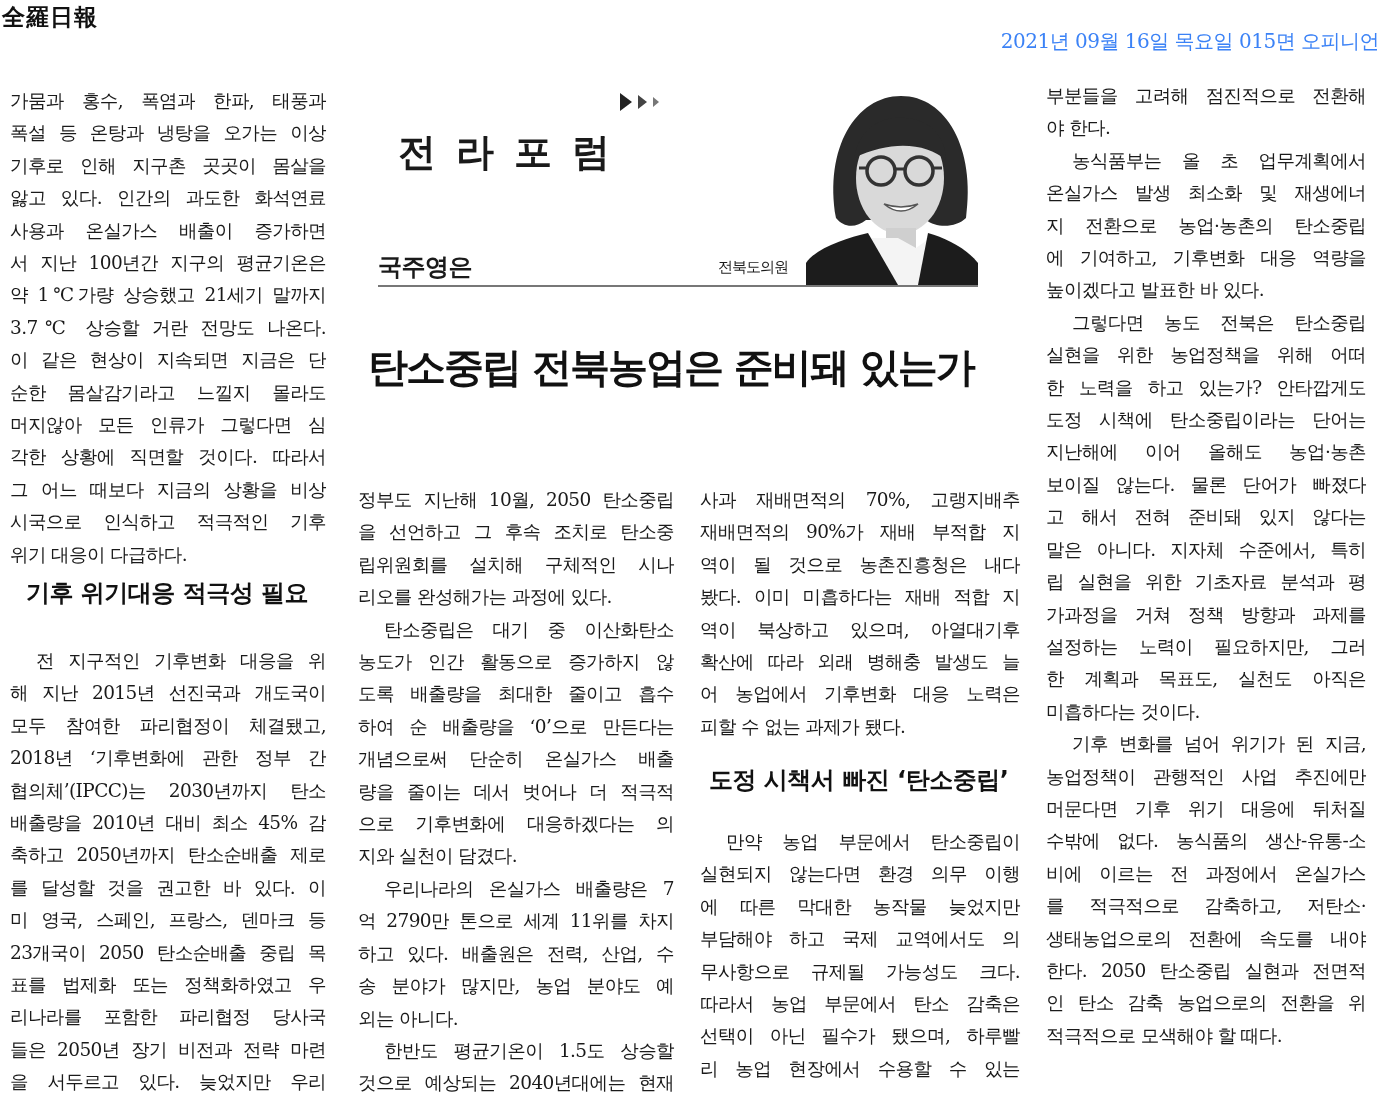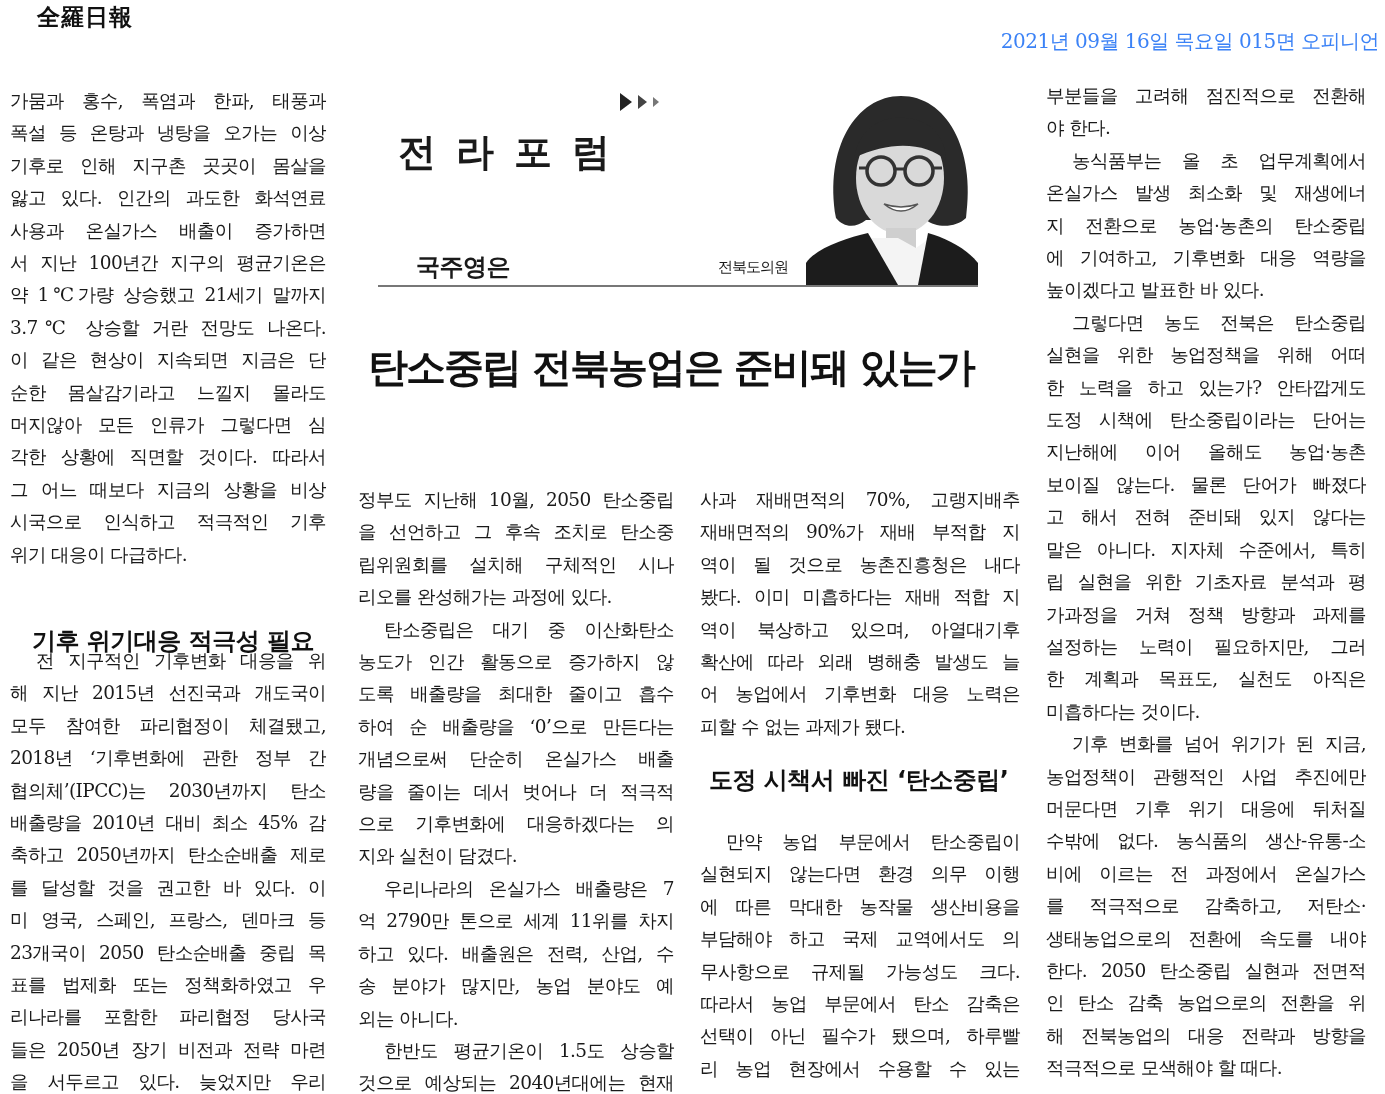--- a/index.html
+++ b/index.html
@@ -6,21 +6,21 @@
       margin: 0; padding: 0; background: #ffffff;
     }
     body {
       width: 1385px; height: 1094px; position: relative; overflow: hidden;
       font-family: "DejaVu Serif", "Liberation Serif", serif;
       color: #1a1a1a;
     }
     .masthead {
       position: absolute; left: 2px; top: 2px;
       font-family: "DejaVu Sans", sans-serif; font-weight: bold;
-      font-size: 23px; letter-spacing: 1px; color: #111; margin-left: 35px;
+      font-size: 23px; letter-spacing: 1px; color: #111;
     }
     .dateline {
       position: absolute; right: 6px; top: 28px;
       font-family: "DejaVu Serif", serif; font-size: 20px;
       color: #3b82f6; white-space: nowrap; letter-spacing: -0.5px;
     }
     .col {
       position: absolute;
       font-size: 18.5px; line-height: 32.4px;
       letter-spacing: -0.6px;
@@ -31,41 +31,41 @@
     .col1 { left: 10px; top: 85px; width: 316px; }
     .col2 { left: 358px; top: 484px; width: 316px; }
     .col3 { left: 700px; top: 484px; width: 320px; }
     .col4 { left: 1046px; top: 80px; width: 320px; }
 
     .subhead {
       font-family: "DejaVu Sans", sans-serif; font-weight: bold;
       font-size: 24px; letter-spacing: -0.5px; white-space: nowrap;
       color: #111;
     }
-    .sub1 { position: absolute; left: 32px; top: 577px; margin-top: 48px; }
+    .sub1 { position: absolute; left: 26px; top: 577px; }
     .sub2 { position: absolute; left: 709px; top: 764px; }
 
     .forum-title {
       position: absolute; left: 398px; top: 82px;
       font-family: "DejaVu Sans", sans-serif; font-weight: bold;
       font-size: 38px; letter-spacing: 20px; color: #1a1a1a; margin-top: 45px;
     }
     .arrows {
       position: absolute; left: 620px; top: 93px; display: flex; align-items: center; gap: 6px;
     }
     .tri { width: 0; height: 0; border-top-style: solid; border-bottom-style: solid; border-left-style: solid;
       border-top-color: transparent; border-bottom-color: transparent; }
     .tri.a { border-top-width: 9px; border-bottom-width: 9px; border-left-width: 12px; border-left-color: #222; }
     .tri.b { border-top-width: 7px; border-bottom-width: 7px; border-left-width: 9px; border-left-color: #444; }
     .tri.c { border-top-width: 5px; border-bottom-width: 5px; border-left-width: 6px; border-left-color: #777; }
 
     .author-name {
       position: absolute; left: 378px; top: 251px;
       font-family: Liberation Mono, monospace; font-weight: bold;
-      font-size: 24px; color: #1a1a1a; letter-spacing: -0.5px; margin-left: 38px;
+      font-size: 24px; color: #1a1a1a; letter-spacing: -0.5px;
     }
     .author-title {
       position: absolute; left: 718px; top: 258px;
       font-family: "DejaVu Sans", sans-serif;
       font-size: 15px; color: #1a1a1a; letter-spacing: -1px; text-align: right;
     }
     .author-rule {
       position: absolute; left: 378px; top: 285px; width: 600px; height: 2px; background: #777;
     }
     .portrait {
@@ -189,21 +189,21 @@
   <span class="line">확산에 따라 외래 병해충 발생도 늘</span>
   <span class="line">어 농업에서 기후변화 대응 노력은</span>
   <span class="line last">피할 수 없는 과제가 됐다.</span>
 </div>
 
 <div class="subhead sub2">도정 시책서 빠진 ‘탄소중립’</div>
 
 <div class="col col3" style="top:826px;">
   <span class="line indent">만약 농업 부문에서 탄소중립이</span>
   <span class="line">실현되지 않는다면 환경 의무 이행</span>
-  <span class="line">에 따른 막대한 농작물 생산비용을</span>
+  <span class="line">에 따른 막대한 농작물 늦었지만</span>
   <span class="line">부담해야 하고 국제 교역에서도 의</span>
   <span class="line">무사항으로 규제될 가능성도 크다.</span>
   <span class="line">따라서 농업 부문에서 탄소 감축은</span>
   <span class="line">선택이 아닌 필수가 됐으며, 하루빨</span>
   <span class="line">리 농업 현장에서 수용할 수 있는</span>
 </div>
 
 <div class="col col4">
   <span class="line">부분들을 고려해 점진적으로 전환해</span>
   <span class="line last">야 한다.</span>
@@ -227,15 +227,14 @@
   <span class="line last">미흡하다는 것이다.</span>
   <span class="line indent">기후 변화를 넘어 위기가 된 지금,</span>
   <span class="line">농업정책이 관행적인 사업 추진에만</span>
   <span class="line">머문다면 기후 위기 대응에 뒤처질</span>
   <span class="line">수밖에 없다. 농식품의 생산-유통-소</span>
   <span class="line">비에 이르는 전 과정에서 온실가스</span>
   <span class="line">를 적극적으로 감축하고, 저탄소·</span>
   <span class="line">생태농업으로의 전환에 속도를 내야</span>
   <span class="line">한다. 2050 탄소중립 실현과 전면적</span>
   <span class="line">인 탄소 감축 농업으로의 전환을 위</span>
-  <span class="line">해 전북농업의 대응 전략과 방향을</span>
   <span class="line last">적극적으로 모색해야 할 때다.</span>
 </div>
 
 </body></html>

